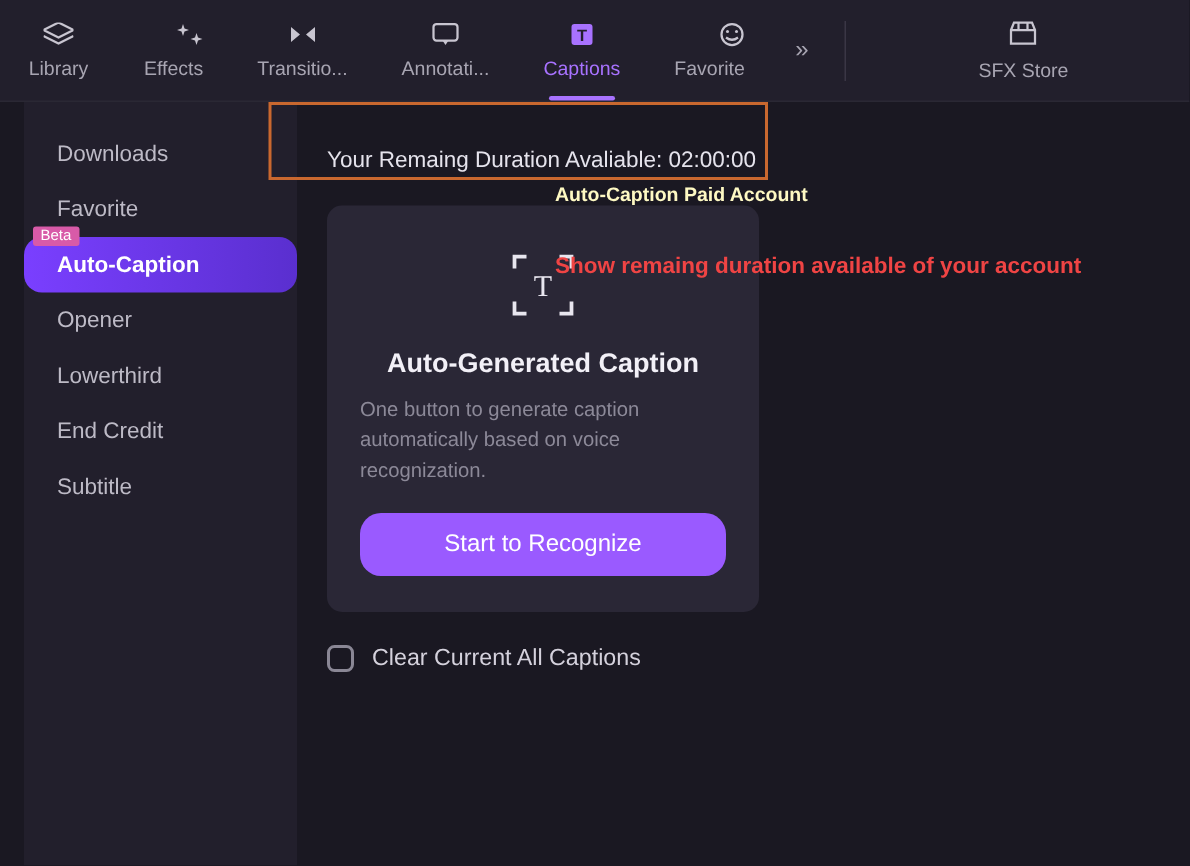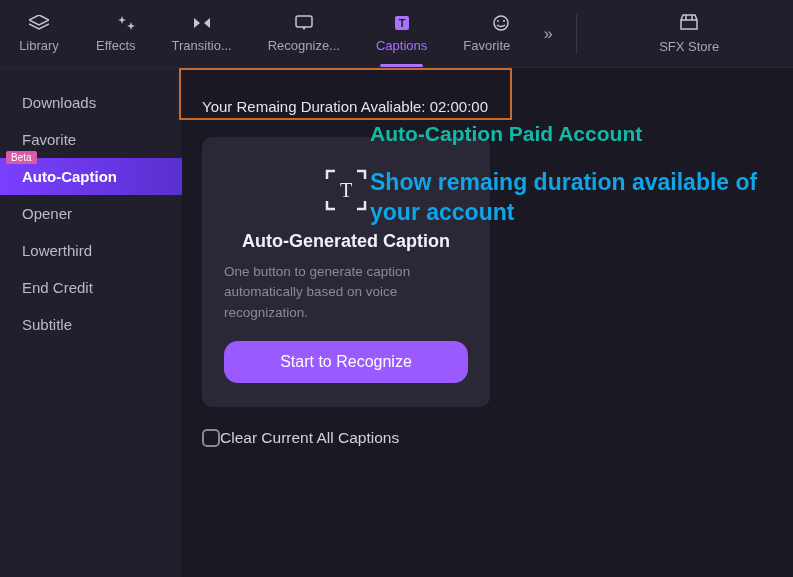--- a/index.html
+++ b/index.html
@@ -71,37 +71,39 @@
   align-items: center;
   justify-content: center;
   gap: 6px;
   cursor: pointer;
   font-size: 13px;
   color: #a8a5b2;
 }
 .body {
   display: flex;
   height: calc(100% - 68px);
+  padding-left: 16px;
 }
 .sidebar {
   width: 182px;
   background: #221f2c;
   padding-top: 16px;
 }
 .side-item {
   padding: 10px 22px;
   font-size: 15px;
   color: #bdbac6;
   cursor: pointer;
   position: relative;
 }
 .side-item.active {
   background: linear-gradient(90deg, #7a3fff, #5a2fcf);
   color: #fff;
   font-weight: 600;
+  border-radius: 12px;
 }
 .beta {
   position: absolute;
   top: -7px;
   left: 6px;
   background: #d85aa8;
   color: #fff;
   font-size: 10px;
   padding: 1px 5px;
   border-radius: 2px;
@@ -147,20 +149,21 @@
   color: #fff;
   border: none;
   border-radius: 14px;
   padding: 12px 0;
   font-size: 16px;
   cursor: pointer;
 }
 .clear-row {
   display: flex;
   align-items: center;
+  gap: 12px;
   margin-top: 22px;
   font-size: 15.5px;
   color: #d4d1dc;
 }
 .checkbox {
   width: 18px;
   height: 18px;
   border: 2px solid #8a8795;
   border-radius: 5px;
   cursor: pointer;
@@ -171,33 +174,33 @@
   left: 179px;
   top: 68px;
   width: 333px;
   height: 52px;
   pointer-events: none;
 }
 .annot1 {
   position: absolute;
   left: 370px;
   top: 122px;
-  color: #14b8a6;
+  color: #fef9c3;
   font-weight: 700;
-  font-size: 21px;
+  font-size: 13px;
   text-align: right;
 }
 .annot2 {
   position: absolute;
   left: 370px;
   top: 168px;
   width: 420px;
-  color: #0ea5e9;
+  color: #ef4444;
   font-weight: 700;
-  font-size: 23px;
+  font-size: 15px;
   line-height: 1.3;
 }
 </style>
 </head>
 <body>
 
 <div class="topbar">
   <div class="tab-group">
     <div class="tab">
       <span class="ico">
@@ -223,21 +226,21 @@
       </span>
       <span>Transitio...</span>
     </div>
     <div class="tab">
       <span class="ico">
         <svg width="18" height="16" viewBox="0 0 18 16">
             <rect x="1" y="1" width="16" height="11" rx="2" fill="none" stroke="#c8c5d0" stroke-width="1.5"></rect>
             <path d="M7 12 L9 15 L11 12" fill="#c8c5d0"></path>
           </svg>
       </span>
-      <span>Recognize...</span>
+      <span>Annotati...</span>
     </div>
     <div class="tab active">
       <span class="ico">
         <svg width="18" height="18" viewBox="0 0 18 18">
             <rect x="2" y="2" width="14" height="14" rx="2" fill="#a872ff"></rect>
             <text x="9" y="13" font-size="11" font-weight="700" fill="#221f2c" text-anchor="middle">T</text>
           </svg>
       </span>
       <span>Captions</span>
     </div>

